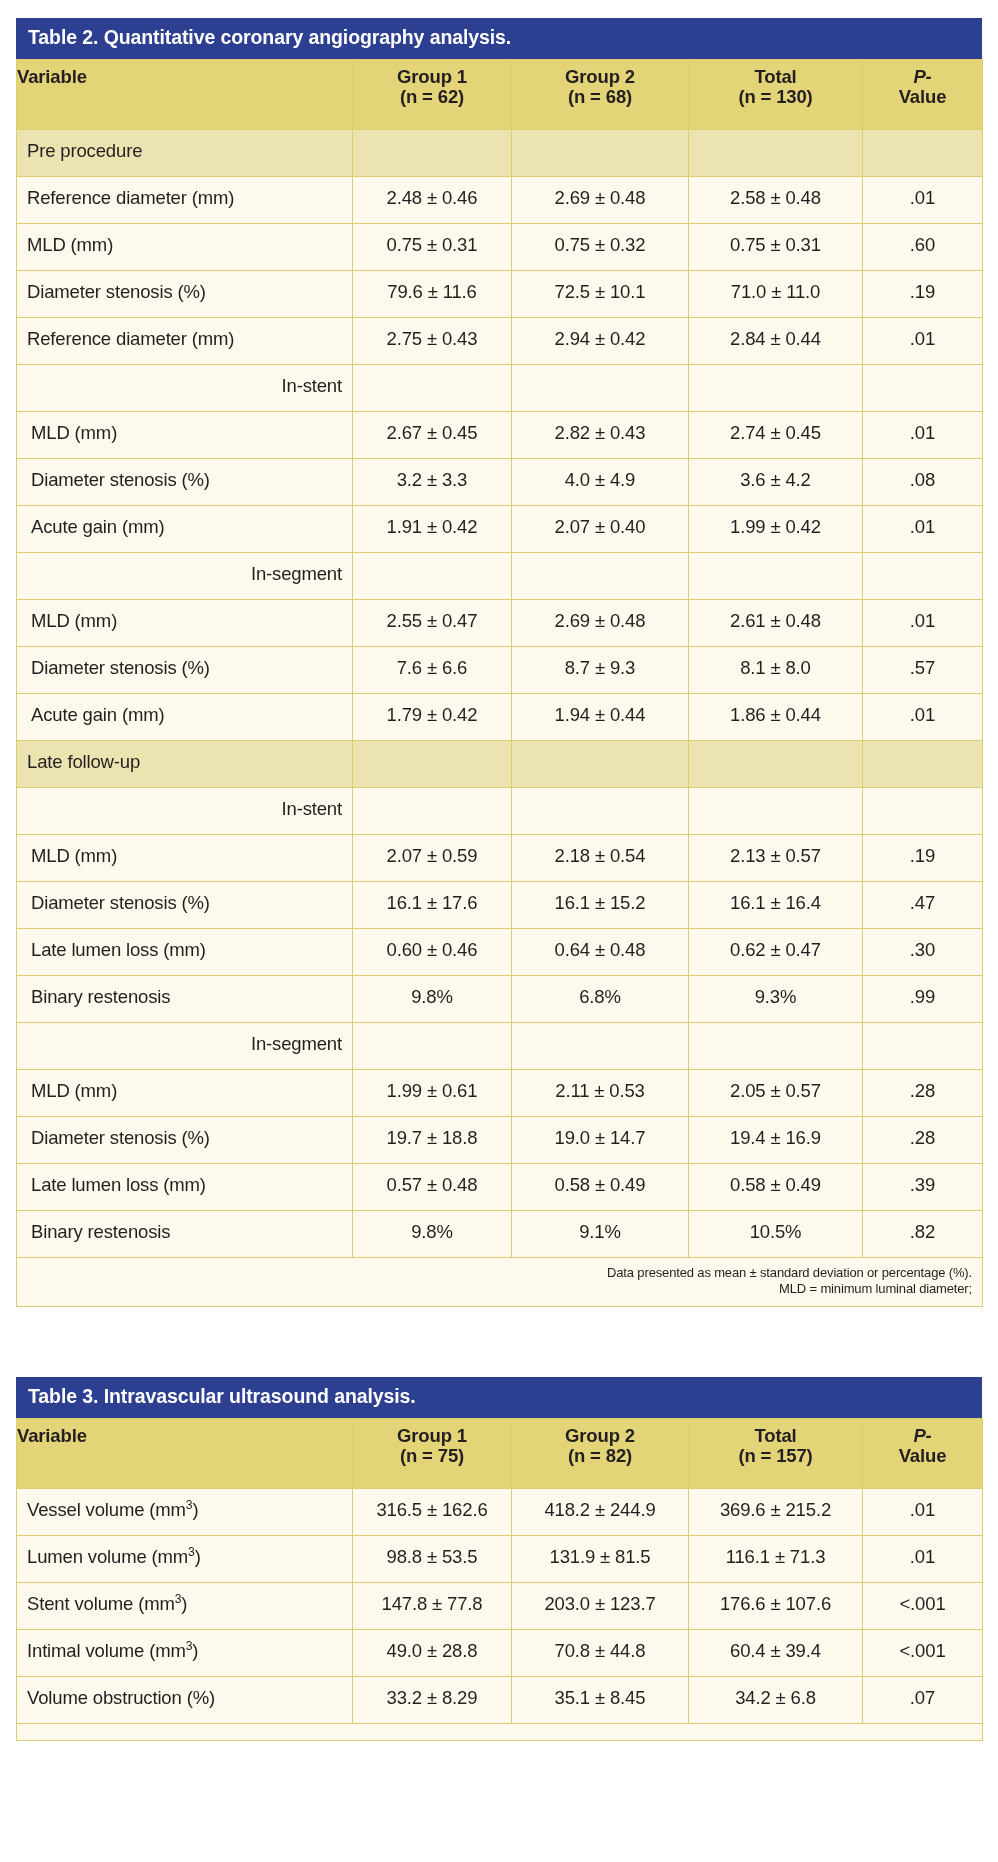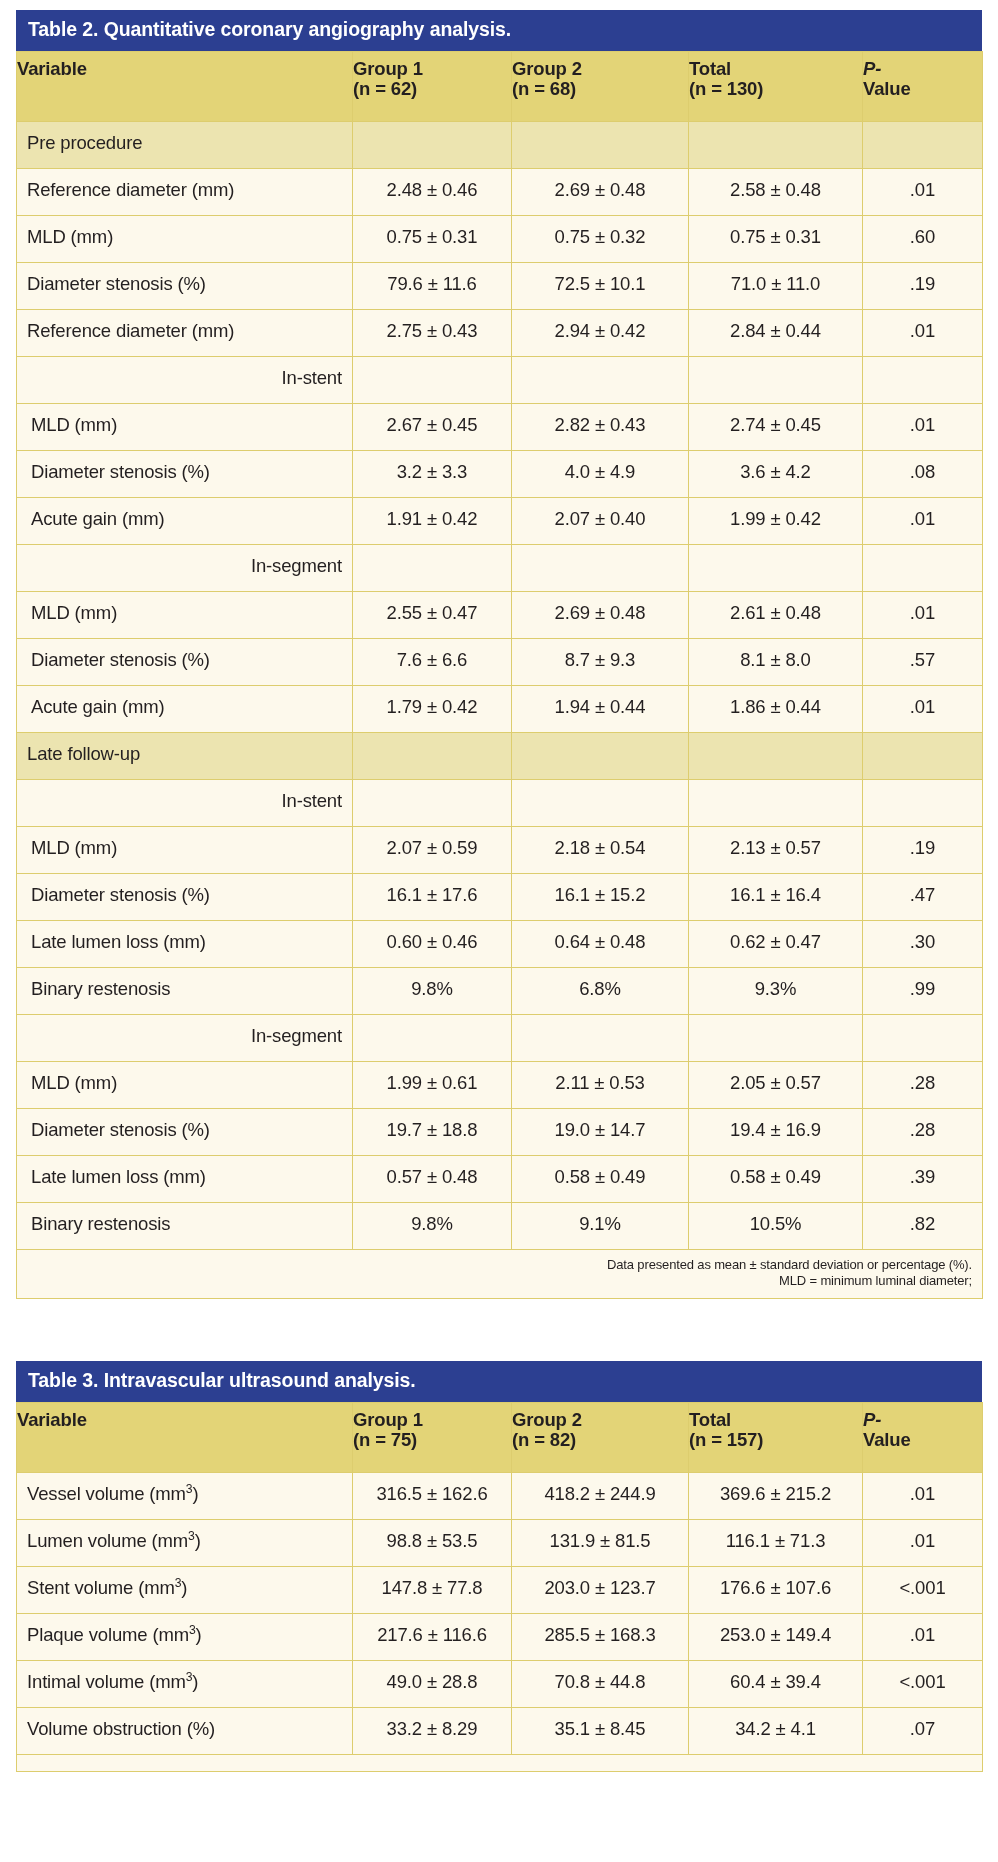--- a/index.html
+++ b/index.html
@@ -17,21 +17,21 @@
 
   .page {
     width: 998px;
     padding: 10px 16px 0 16px;
     box-sizing: border-box;
   }
 
   .table-block {
     width: 966px;
     box-sizing: border-box;
-    margin: 0 0 0 0;
+    margin: 8px 0 0 0;
   }
 
   .table-caption {
     background: #2c3f91;
     color: #ffffff;
     font-size: 19.5px;
     font-weight: bold;
     letter-spacing: -0.1px;
     padding: 10px 12px 11px 12px;
     box-sizing: border-box;
@@ -70,21 +70,21 @@
     height: 62px;
     padding: 5px 10px 7px 10px;
     border-color: #d4c463;
   }
   .hdr th.h-var {
     text-align: left;
     vertical-align: top;
     padding-top: 7px;
   }
   .hdr th.h-num {
-    text-align: left;
+    text-align: center;
     vertical-align: top;
     padding-top: 7px;
   }
   .hdr th .sub { display: block; font-weight: bold; }
   .hdr th .ital { font-style: italic; }
 
   
   tr.data td {
     background: #fdf9ec;
     height: 38px;
@@ -402,38 +402,31 @@
             <td class="num">.01</td>
           </tr>
           <tr class="data">
             <td class="var">Stent volume (mm<sup>3</sup>)</td>
             <td class="num">147.8 ± 77.8</td>
             <td class="num">203.0 ± 123.7</td>
             <td class="num">176.6 ± 107.6</td>
             <td class="num">&lt;.001</td>
           </tr>
           <tr class="data">
-            <td class="var">Plaque volume (mm<sup>3</sup>)</td>
-            <td class="num">217.6 ± 116.6</td>
-            <td class="num">285.5 ± 168.3</td>
-            <td class="num">253.0 ± 149.4</td>
-            <td class="num">.01</td>
-          </tr>
-          <tr class="data">
             <td class="var">Intimal volume (mm<sup>3</sup>)</td>
             <td class="num">49.0 ± 28.8</td>
             <td class="num">70.8 ± 44.8</td>
             <td class="num">60.4 ± 39.4</td>
             <td class="num">&lt;.001</td>
           </tr>
           <tr class="data">
             <td class="var">Volume obstruction (%)</td>
             <td class="num">33.2 ± 8.29</td>
             <td class="num">35.1 ± 8.45</td>
-            <td class="num">34.2 ± 4.1</td>
+            <td class="num">34.2 ± 6.8</td>
             <td class="num">.07</td>
           </tr>
         </tbody>
       <tfoot>
         <tr class="footnote">
           <td colspan="5">
             
           </td>
         </tr>
       </tfoot>

